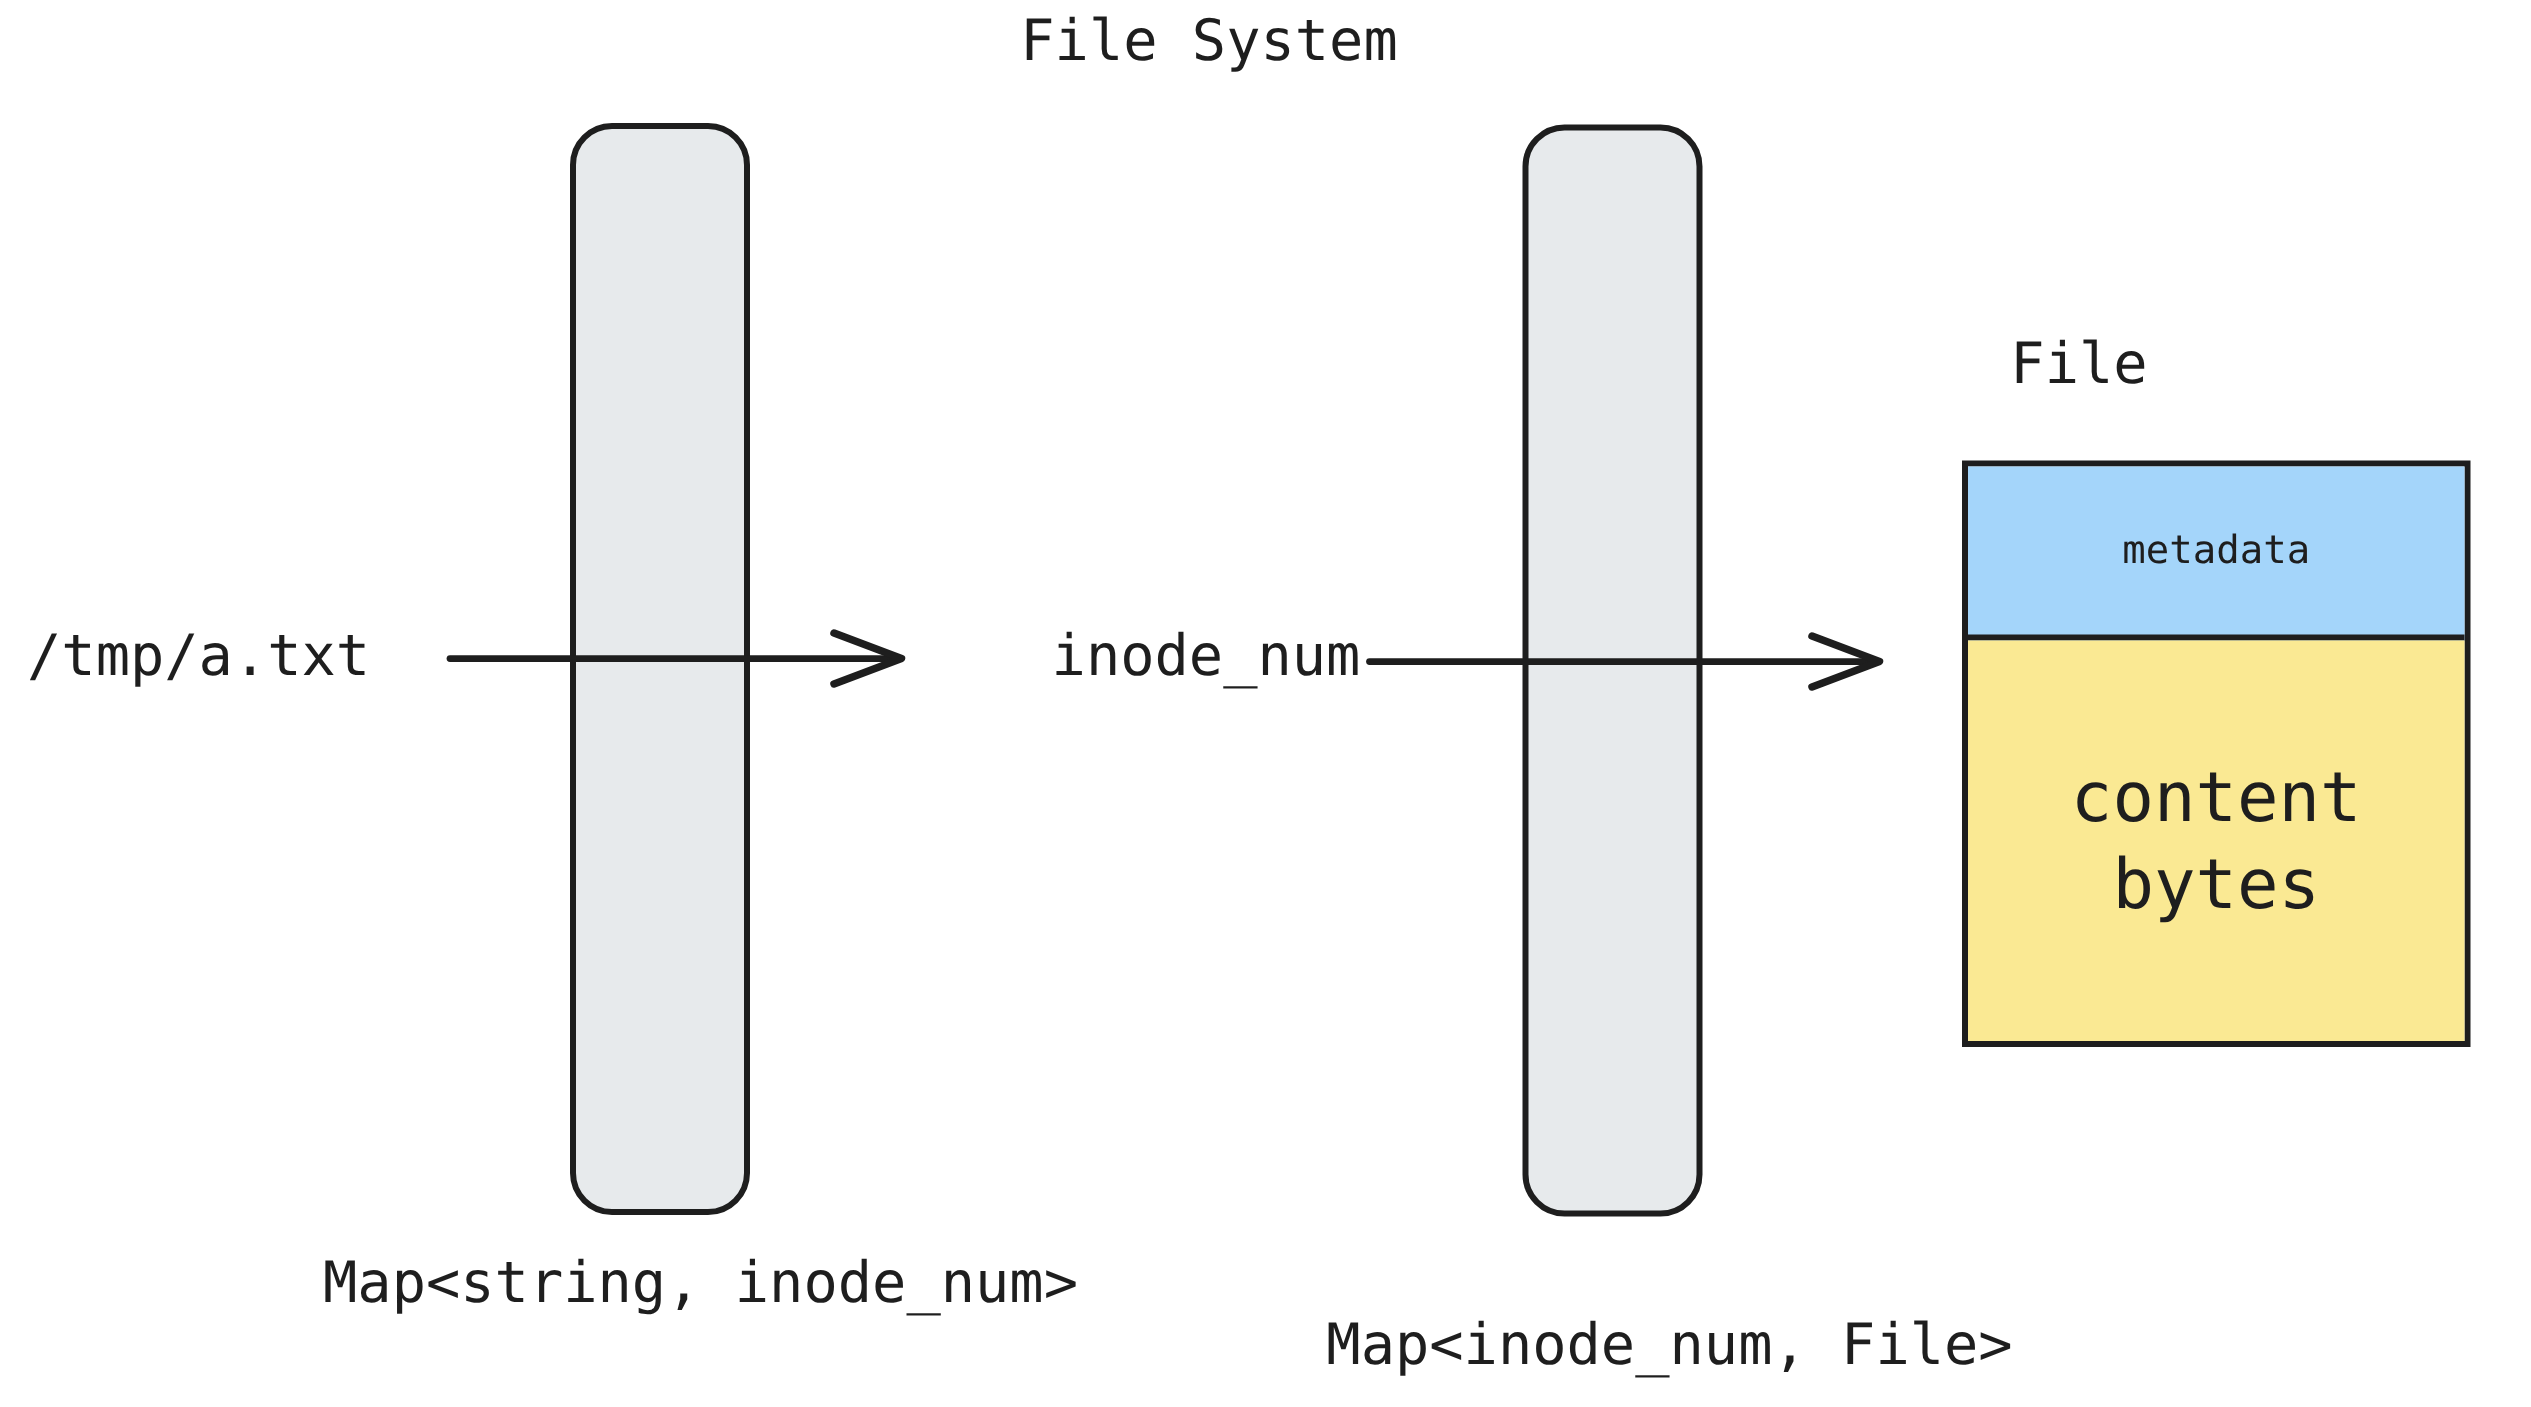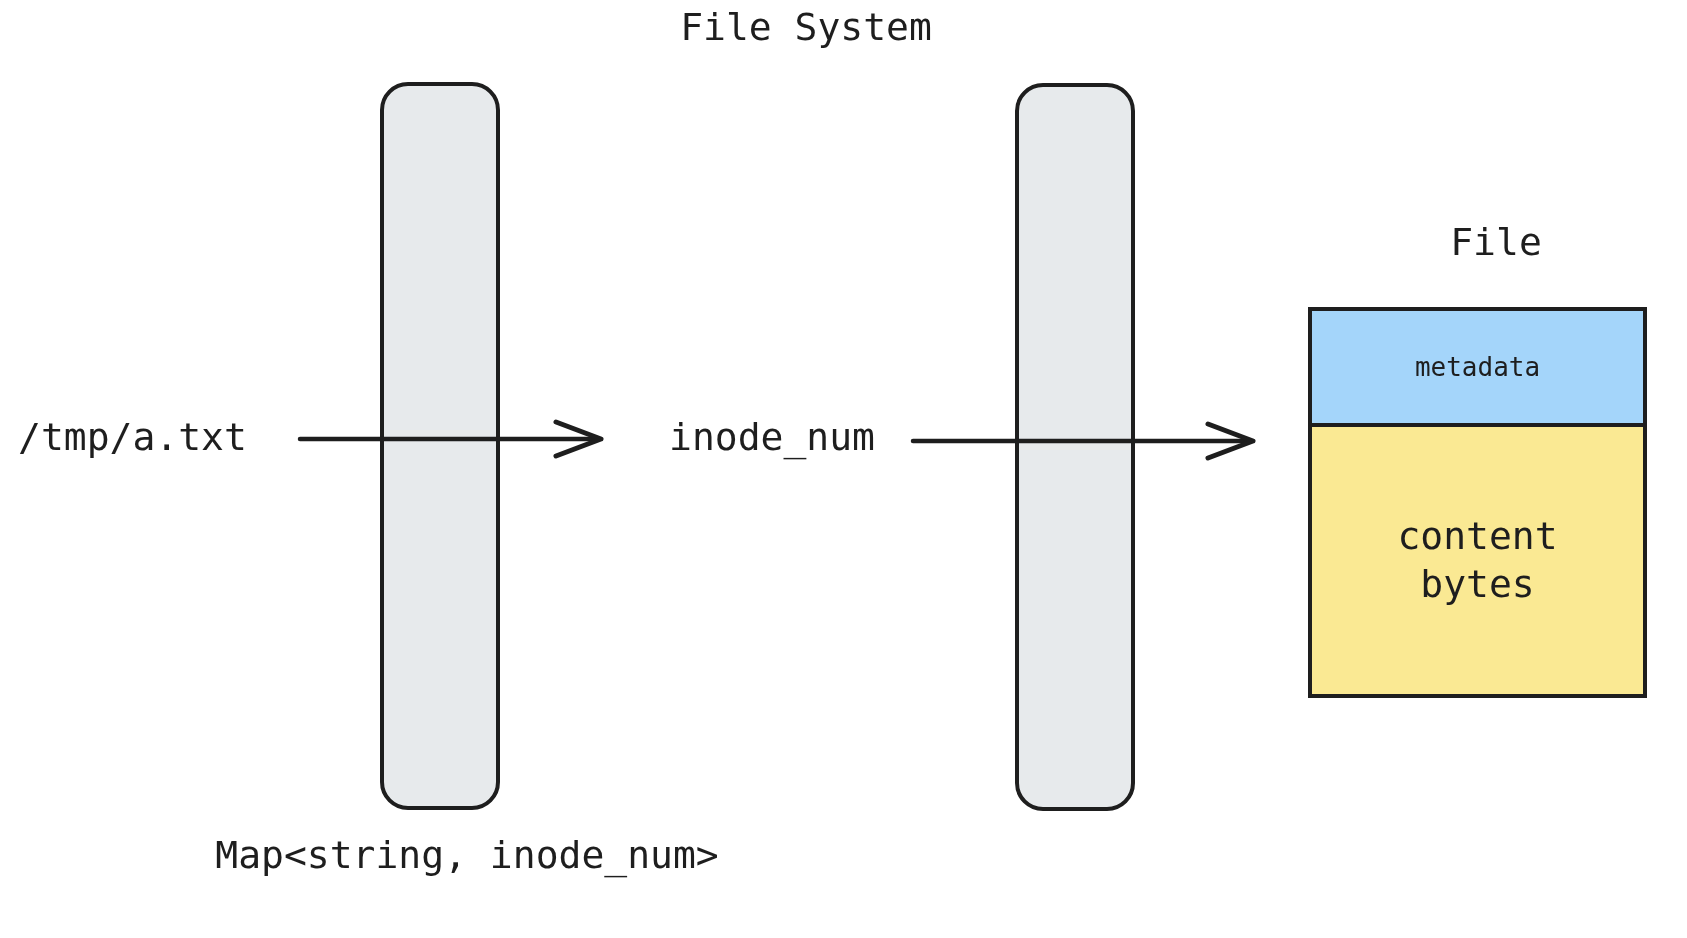--- a/index.html
+++ b/index.html
@@ -55,21 +55,21 @@
     align-items: center;
     justify-content: center;
     font-size: 26px;
   }
   .file-section-content {
     height: 267px;
     display: flex;
     align-items: center;
     justify-content: center;
     text-align: center;
-    font-size: 38px;
+    font-size: 46px;
     line-height: 1.25;
     white-space: pre-line;
   }
   .arrow-layer {
     position: absolute;
     left: 0;
     top: 0;
     width: 1687px;
     height: 938px;
     pointer-events: none;
@@ -79,25 +79,25 @@
 <body>
 
 <div class="canvas">
 
   <div class="lbl" style="left:18px; top:415px;">/tmp/a.txt</div>
 
   <div class="lbl centered" style="left:806px; top:5px;">File System</div>
 
   <div class="map-pillar" id="pillar1" style="background: rgb(231, 234, 236);"></div>
 
-  <div class="lbl centered" style="left:772px; top:415px;text-align:center;">inode_num</div>
+  <div class="lbl centered" style="left:804px; top:415px;text-align:center;">inode_num</div>
 
   <div class="map-pillar" id="pillar2" style="background: rgb(231, 234, 236);"></div>
 
-  <div class="lbl centered" style="left:1496px; top:220px;">File</div>
+  <div class="lbl centered" style="left:1386px; top:220px;">File</div>
 
   <div class="file-box">
     <div class="file-section-metadata" style="background: rgb(164, 213, 250);">
       <span>metadata</span>
     </div>
     <div class="file-section-content" style="background: rgb(250, 233, 147);">
       <span>content
 bytes</span>
     </div>
   </div>
@@ -108,14 +108,15 @@
       <path d="M 556 422 L 601 439 L 556 456" stroke-width="5"></path>
     </g>
     <g stroke="#1e1e1e" fill="none" stroke-linecap="round" stroke-linejoin="round">
       <line x1="913" y1="441" x2="1250" y2="441" stroke-width="4.5"></line>
       <path d="M 1208 424 L 1253 441 L 1208 458" stroke-width="5"></path>
     </g>
   </svg>
 
   <div class="lbl centered" style="left:467px; top:833px;">Map&lt;string, inode_num&gt;</div>
 
+  <div class="lbl centered" style="left:1113px; top:874px;">Map&lt;inode_num, File&gt;</div>
 
 </div>
 
 </body></html>

